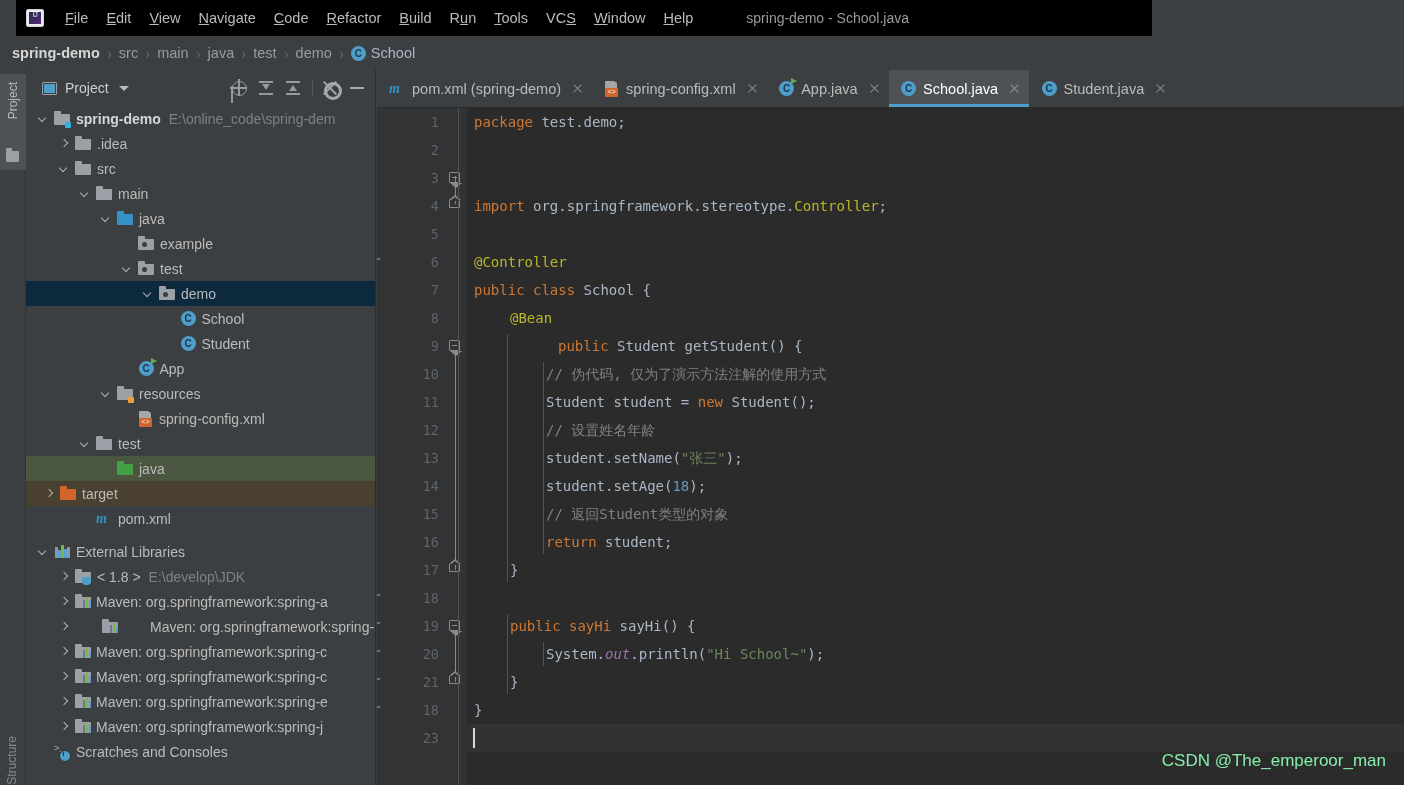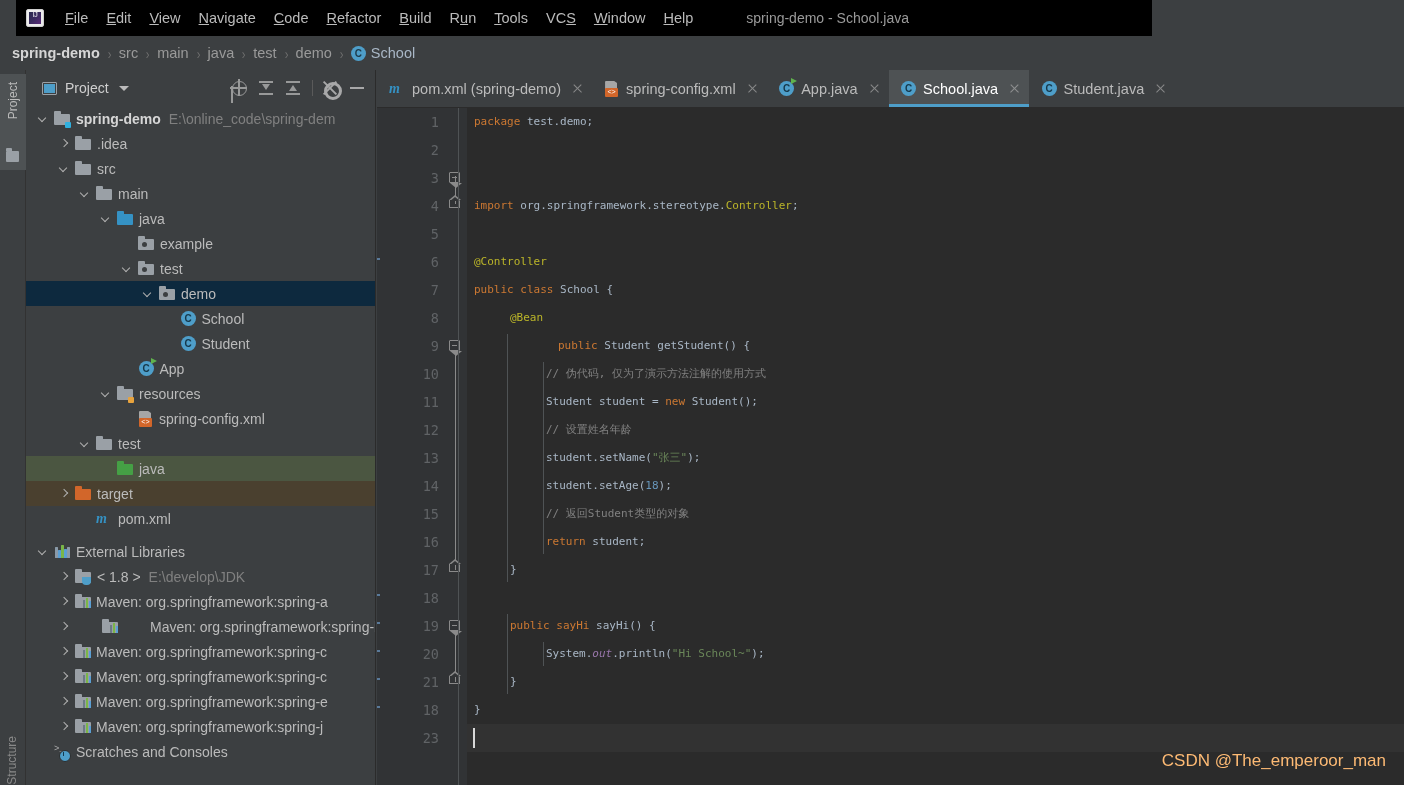--- a/index.html
+++ b/index.html
@@ -380,21 +380,21 @@
   .lnum {
     position: absolute; right: 28px; font-size: 13.5px; color: #606366;
     text-align: right; line-height: 28px; height: 28px;
   }
   #code {
     position: absolute; left: 90px; top: 0; right: 0; height: 677px;
     overflow: hidden;
   }
   .cline {
     position: absolute; left: 0; height: 28px; line-height: 28px;
-    font-size: 11px; white-space: pre; padding-left: 1px; text-align: right;
+    font-size: 14px; white-space: pre; padding-left: 1px; text-align: right;
   }
   #cursor-line {
     position: absolute; left: 0; right: 0; height: 28px; background: #323232;
   }
   #caret {
     position: absolute; width: 1.6px; height: 20px; background: #d8d8d8;
   }
   
   .kw   { color: #cc7832; }
   .cls  { color: #a9b7c6; }
@@ -443,21 +443,21 @@
   .indent-guide {
     position: absolute; width: 1px; background: #4f5355;
   }
   .tickmark {
     position: absolute; left: 0; width: 3px; height: 2px; background: #5a7a9a;
   }
 
   
   #watermark {
     position: absolute; right: 18px; bottom: 14px;
-    font-size: 17px; color: #fdba74; white-space: nowrap;
+    font-size: 17px; color: #86efac; white-space: nowrap;
     font-family: "Liberation Sans", sans-serif;
   }
 </style>
 </head>
 <body>
 
 <div id="titlebar">
   <div id="app-logo"></div>
   <div id="menu-container" style="display:flex;align-items:center;">
       <div class="menu-item"><u>F</u>ile</div>
@@ -618,21 +618,21 @@
       <div class="trow" style="padding-left: 52px;">
         <span class="arrow down" style="margin-right: 5px;"></span>
         <span class="ficon f-grey"></span>
         <span class="tlabel">test</span>
       </div>
       <div class="trow hl-green" style="padding-left: 73px;">
         <span class="arrow" style="margin-right: 5px;"></span>
         <span class="ficon f-green"></span>
         <span class="tlabel">java</span>
       </div>
-      <div class="trow hl-brown" style="padding-left: 31px;">
+      <div class="trow hl-brown" style="padding-left: 16px;">
         <span class="arrow right" style="margin-right: 5px;"></span>
         <span class="ficon f-orange"></span>
         <span class="tlabel">target</span>
       </div>
       <div class="trow" style="padding-left: 52px;">
         <span class="arrow" style="margin-right: 5px;"></span>
         <span class="i-maven">m</span>
         <span class="tlabel">pom.xml</span>
       </div>
       <div class="trow" style="padding-left: 10px; margin-top: 8px;">

